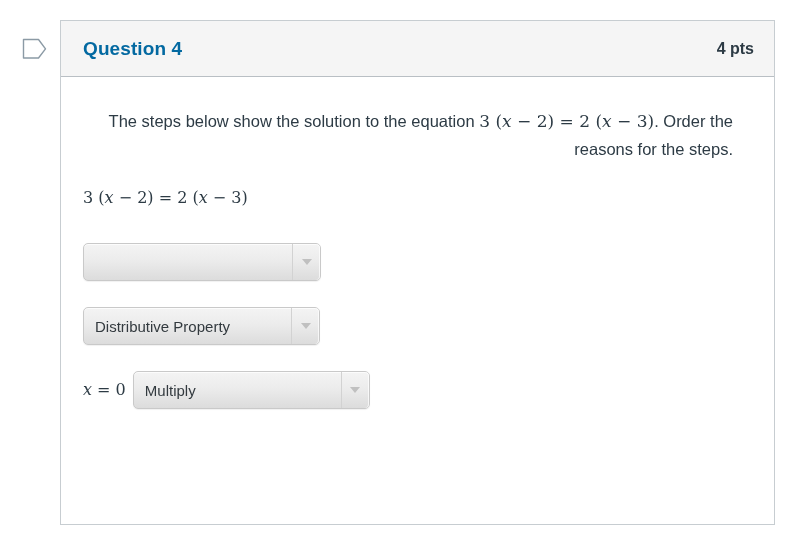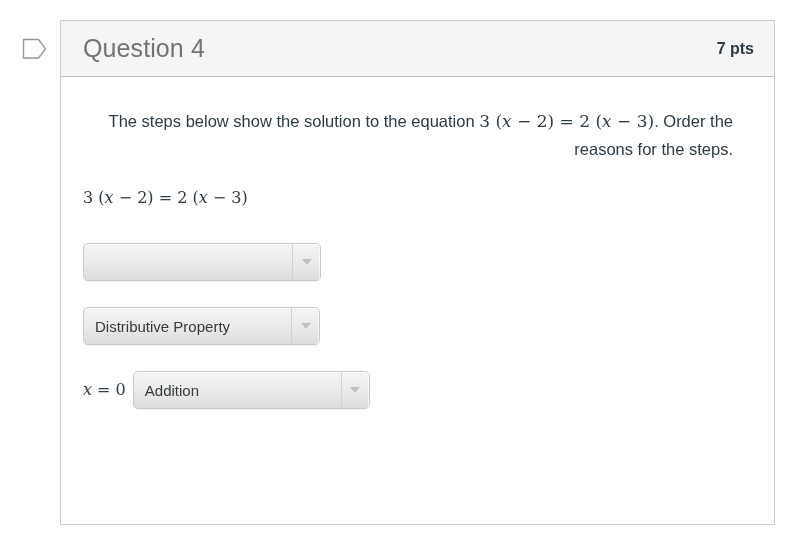--- a/index.html
+++ b/index.html
@@ -47,23 +47,23 @@
     height: 56px;
     background: #f5f5f5;
     border-bottom: 1px solid #b9bfc4;
     display: flex;
     align-items: center;
     justify-content: space-between;
     padding: 0 20px 0 22px;
     box-sizing: border-box;
   }
   .question-title {
-    font-size: 25px;
-    font-weight: normal;
-    color: #737373;
+    font-size: 19px;
+    font-weight: bold;
+    color: #0369a1;
     letter-spacing: 0.1px;
   }
   .question-points {
     font-size: 16px;
     font-weight: bold;
     color: #2d3b45;
   }
 
   .question-body {
     padding: 30px 22px 0 22px;
@@ -167,21 +167,21 @@
   <div class="flag-icon">
     <svg width="26" height="24" viewBox="0 0 26 24" xmlns="http://www.w3.org/2000/svg">
       <path d="M1.5 2.5 H16.5 L23.5 11.8 L16.5 21.0 H1.5 Z" fill="none" stroke="#8b9aa5" stroke-width="1.4" stroke-linejoin="round"></path>
     </svg>
   </div>
 
   <div class="question-card">
 
     <div class="question-header">
       <div class="question-title">Question 4</div>
-      <div class="question-points">7 pts</div>
+      <div class="question-points">4 pts</div>
     </div>
 
     <div class="question-body">
 
       <p class="prompt">
         <span>The steps below show the solution to the equation </span><span class="mathspan">3&nbsp;(<span class="mi">x</span>&nbsp;−&nbsp;2)&nbsp;=&nbsp;2&nbsp;(<span class="mi">x</span>&nbsp;−&nbsp;3)</span><span>. Order the reasons for the steps.</span>
       </p>
 
       <div class="steps">
 
@@ -203,21 +203,21 @@
             <span class="dropdown-label">Distributive Property</span>
             <span class="dropdown-arrow-box">
               <span class="dropdown-arrow"></span>
             </span>
           </div>
         </div>
 
         <div class="step-row">
           <div class="step-math"><span class="mi">x</span>&nbsp;=&nbsp;0</div>
           <div class="dropdown dd-w4">
-            <span class="dropdown-label">Addition</span>
+            <span class="dropdown-label">Multiply</span>
             <span class="dropdown-arrow-box">
               <span class="dropdown-arrow"></span>
             </span>
           </div>
         </div>
 
       </div>
     </div>
   </div>
 </div>

